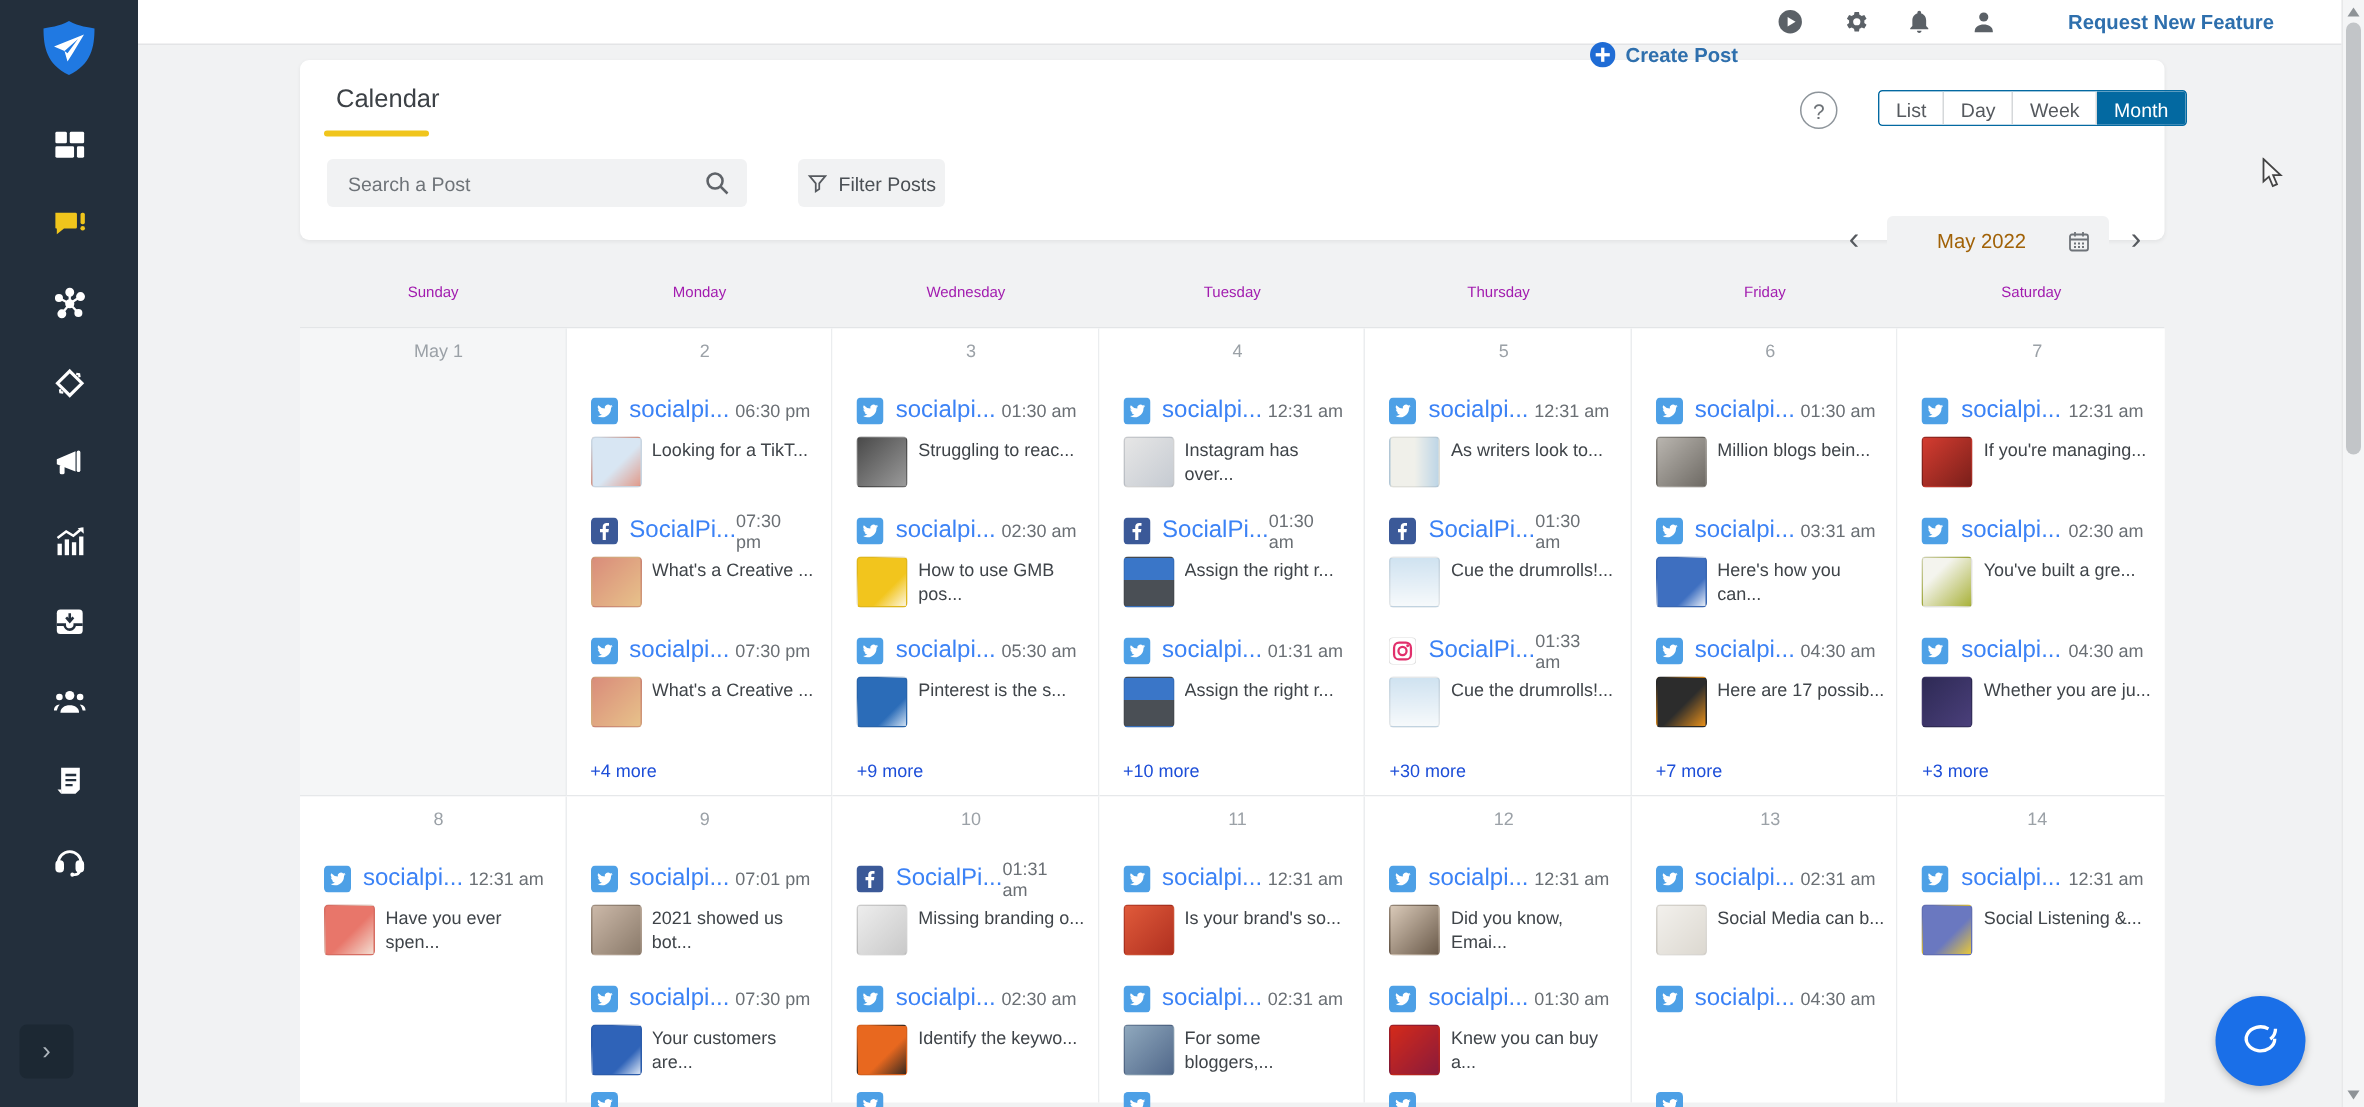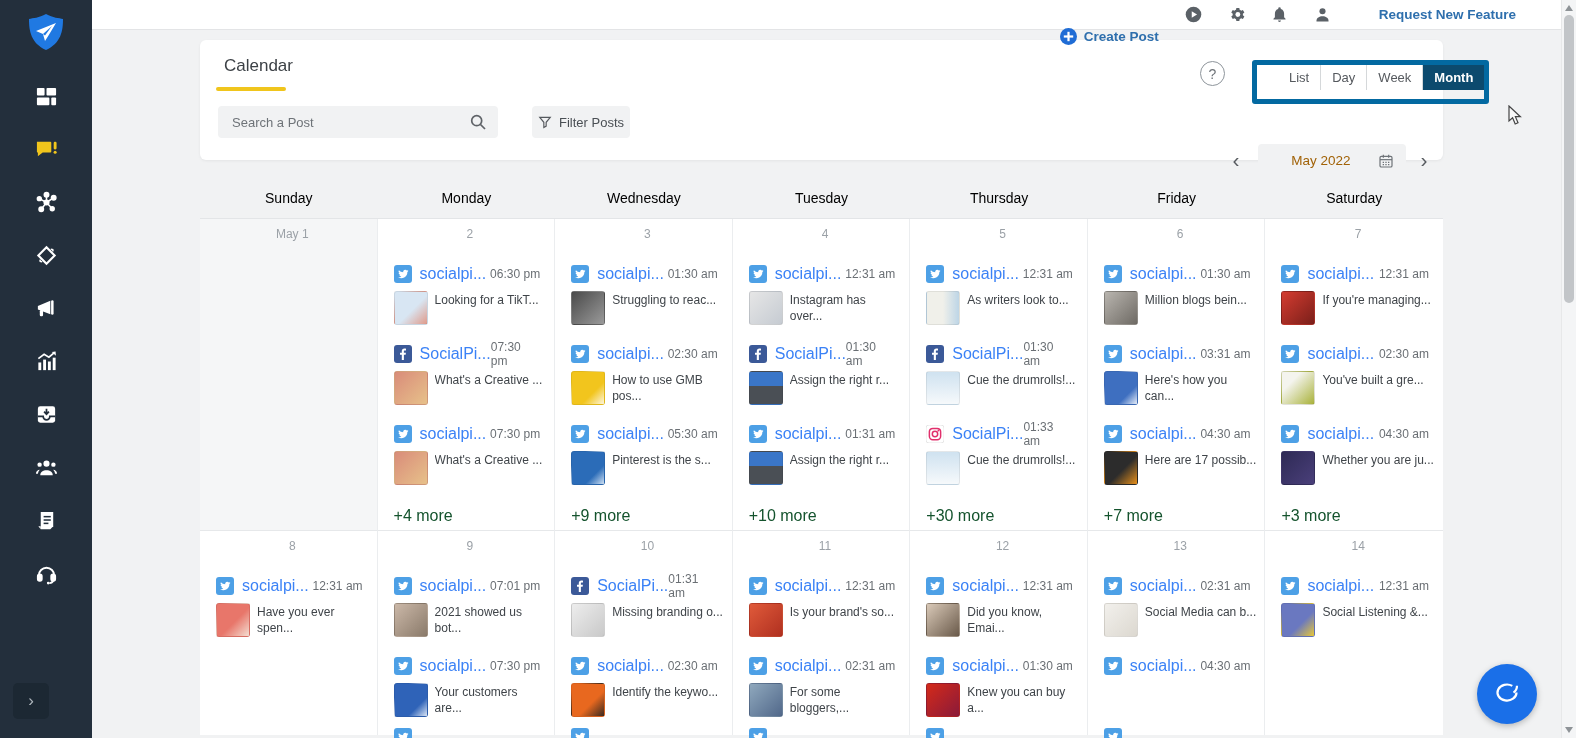--- a/index.html
+++ b/index.html
@@ -26,51 +26,51 @@
   .cal-tab { position:absolute; left:24px; top:16px; font-size:17px; color:#3c4146; cursor:pointer; }
   .cal-tab-underline { position:absolute; left:16px; top:47px; width:70px; height:4px; background:#f0c51c; border-radius:2px; }
   .search-wrap { position:absolute; left:18px; top:66px; width:280px; height:32px; background:#f1f2f3; border-radius:4px; display:flex; align-items:center; }
   .search-wrap input { flex:1; border:none; outline:none; background:transparent; font-family:inherit; font-size:13px; color:#3c4146; padding:0 8px 0 14px; }
   .search-wrap input::placeholder { color:#6e7artifact artifacts; }
   .search-wrap input::placeholder { color:#6e7378; }
   .search-icon { margin-right:12px; display:flex; }
   .filter-btn { position:absolute; left:332px; top:66px; width:98px; height:32px; background:#f1f2f3; border-radius:4px; display:flex; align-items:center; justify-content:center; font-size:13px; color:#4a4f54; cursor:pointer; }
   .filter-btn svg { margin-right:7px; }
   .help-circle { position:absolute; left:1000px; top:21px; width:25px; height:25px; border:1.5px solid #8e959b; border-radius:50%; color:#6e7378; font-size:14px; display:flex; align-items:center; justify-content:center; cursor:pointer; }
-  .view-switch { position:absolute; left:1052px; top:20px; height:44px; display:flex; border:5px solid #0369a1; border-radius:3px; overflow:hidden;padding-left:21px; }
+  .view-switch { position:absolute; left:1052px; top:20px; height:24px; display:flex; border:1px solid #0369a1; border-radius:3px; overflow:hidden; }
   .view-btn { height:25px; padding:0 11px; background:#fff; color:#55595e; font-size:13px; display:flex; align-items:center; border-right:1px solid #d5d8da; cursor:pointer; }
   .view-btn:last-child { border-right:none; }
-  .view-btn.active { background:#0c4a6e; color:#fff; font-weight:700; }
+  .view-btn.active { background:#0369a1; color:#fff; font-weight:400; }
   .month-nav-prev, .month-nav-next { position:absolute; top:104px; width:20px; height:32px; color:#55595e; font-size:21px; display:flex; align-items:center; justify-content:center; cursor:pointer; }
   .month-nav-prev { left:1026px; } .month-nav-next { left:1214px; }
   .month-pill { position:absolute; left:1058px; top:104px; width:148px; height:33px; background:#f1f2f3; border-radius:4px; display:flex; align-items:center; cursor:pointer; }
   .month-pill .m-label { flex:1; text-align:center; font-size:13.5px; color:#a16207; padding-left:6px; }
   .month-pill svg { margin-right:12px; }
 
   
   .weekdays { position:absolute; left:200px; top:184px; width:1243px; height:30px; display:grid; grid-template-columns:repeat(7,1fr); }
-  .weekdays div { text-align:center; font-size:14px; color:#000000; padding-top:6px; }
+  .weekdays div { text-align:center; font-size:10px; color:#a21caf; padding-top:6px; }
 
   
   .grid { position:absolute; left:200px; top:218px; width:1243px; height:516px; display:grid; grid-template-columns:repeat(7,1fr); grid-template-rows:312px 204px; border-top:1px solid #e3e5e7; border-bottom:1px solid #e6e8ea; background:#fff; }
   .cell { position:relative; border-right:1px solid #ebedef; padding:0 8px 0 16px; background:#fff; }
   .cell:nth-child(7n) { border-right:none; }
   .cell.r1 { border-bottom:1px solid #e6e8ea; }
   .cell.muted { background:#f5f6f7; }
   .daynum { text-align:center; font-size:12px; color:#9ba1a7; padding-top:8px; height:23px; }
   .post { margin-top:23px; height:57px; cursor:pointer; }
   .prow { display:flex; align-items:center; height:18px; }
   .picon { width:18px; height:18px; flex:0 0 18px; border-radius:3px; display:flex; align-items:center; justify-content:center; }
   .picon svg { width:18px; height:18px; }
   .acct { margin-left:8px; font-size:16px; color:#3b82f6; }
   .ptime { margin-left:auto; font-size:12px; color:#6a6f74; padding-right:6px; }
   .pbody { display:flex; margin-top:8px; }
   .pthumb { width:34px; height:34px; flex:0 0 34px; border-radius:3px; margin-right:7px; border:1px solid rgba(0,0,0,.07); }
   .ptext { font-size:12px; color:#3f4449; line-height:1.3; padding-top:2px; max-height:33px; overflow:hidden; }
-  .more-link { position:absolute; left:16px; top:288px; font-size:16px; color:#14532d; cursor:pointer; }
+  .more-link { position:absolute; left:16px; top:288px; font-size:12px; color:#1d4ed8; cursor:pointer; }
   .post.partial { position:absolute; left:16px; top:197px; margin:0; z-index:2; }
 
   
   .sb-track { position:absolute; right:0; top:0; width:15px; height:738px; background:#f4f5f6; border-left:1px solid #e7e8e9; z-index:40; }
   .sb-up, .sb-down { position:absolute; left:3px; width:0; height:0; border-left:4.5px solid transparent; border-right:4.5px solid transparent; }
   .sb-up { top:5px; border-bottom:6px solid #8e9397; }
   .sb-down { bottom:5px; border-top:6px solid #8e9397; }
   .sb-thumb { position:absolute; left:2px; top:15px; width:10px; height:288px; background:#c2c5c8; border-radius:5px; cursor:pointer; }
 
   

